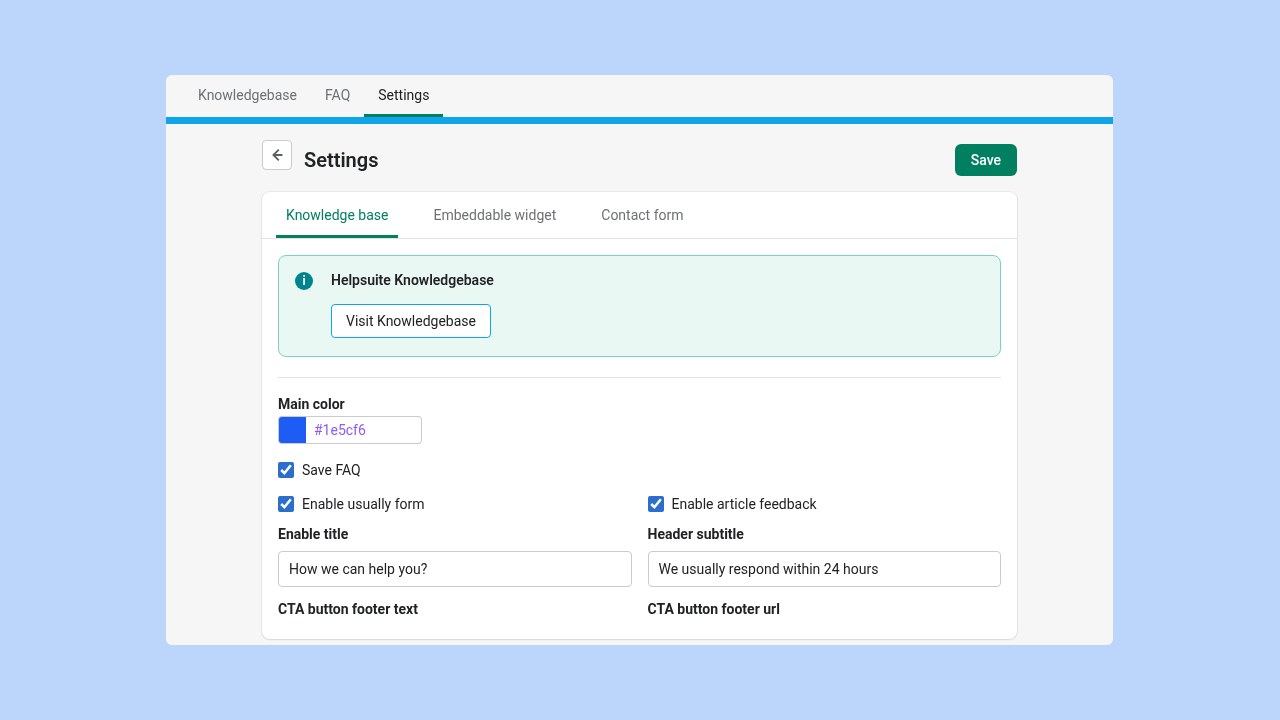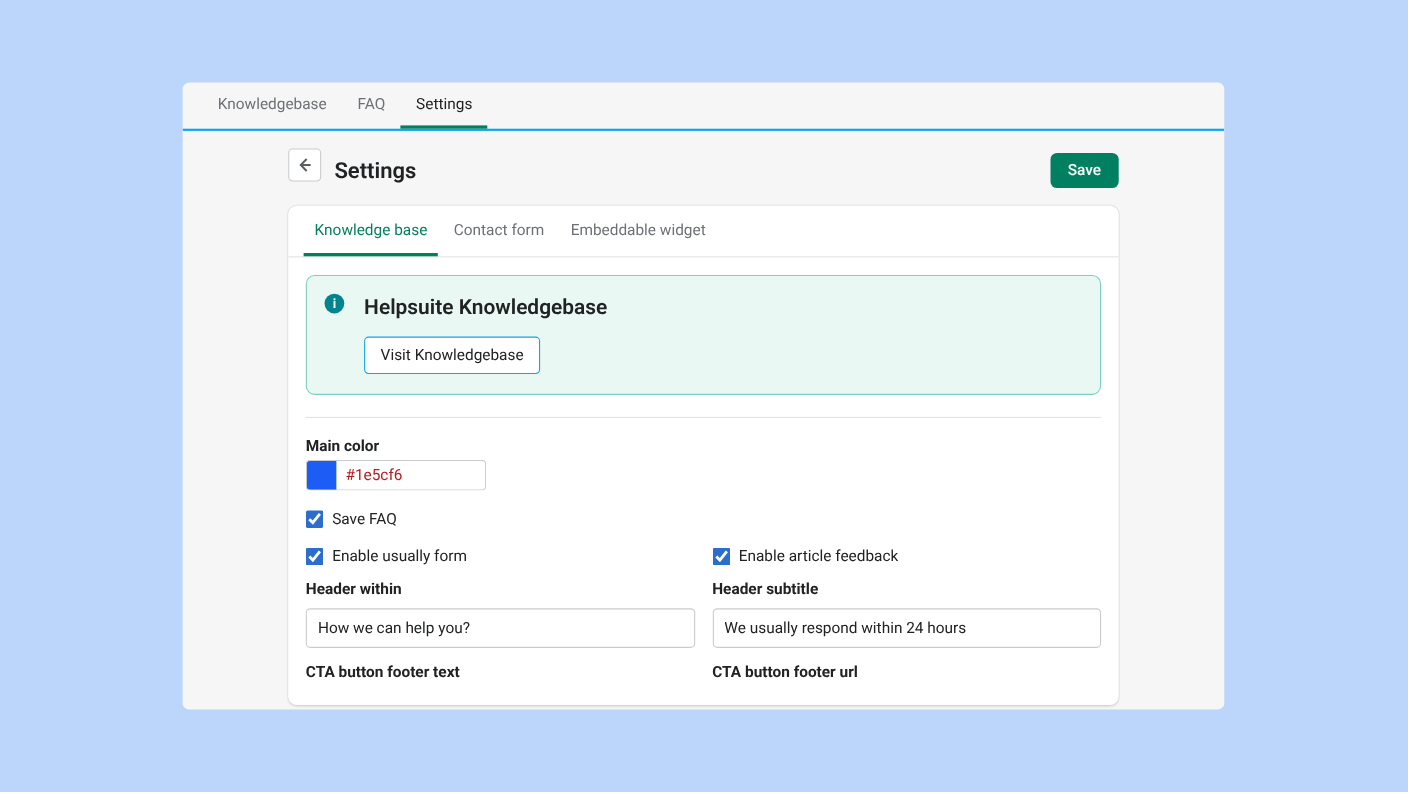--- a/index.html
+++ b/index.html
@@ -1,42 +1,42 @@
 <!DOCTYPE html>
 <html><head>
 <meta charset="utf-8">
 <style>
   * { box-sizing: border-box; margin: 0; padding: 0; font-family: -apple-system, BlinkMacSystemFont, "Segoe UI", Roboto, Helvetica, Arial, sans-serif; }
   body { background: #bcd5fb; width: 1280px; height: 720px; overflow: hidden; }
   .stage { position: absolute; left: 166px; top: 75px; width: 947px; height: 570px; background: #f6f6f7; border-radius: 6px; overflow: hidden; }
-  .topnav { display: flex; border-bottom: 2px solid #0ea5e9; padding: 0 18px; align-items: center; }
+  .topnav { display: flex; border-bottom: 7px solid #0ea5e9; padding: 0 18px; align-items: center; }
   .topnav-item { padding: 12px 14px 11px; font-size: 14px; color: #6d7175; border-bottom: 3px solid transparent; cursor: pointer; }
   .topnav-item.active { color: #202223; border-bottom-color: #008060; }
   .page-header { display: flex; align-items: center; padding: 20px 40px 0 96px; position: relative; }
   .back-btn { position: absolute; left: 96px; top: 16px; width: 30px; height: 30px; border: 1px solid #c9cccf; background: #fff; border-radius: 4px; display: flex; align-items: center; justify-content: center; cursor: pointer; }
   .back-btn svg { width: 18px; height: 18px; }
   .page-title { font-size: 20px; font-weight: 600; margin-left: 42px; color: #202223; }
   .save-btn { margin-left: auto; background: #008060; color: #fff; font-size: 14px; font-weight: 500; padding: 8px 16px; border: none; border-radius: 6px; cursor: pointer; margin-right: 56px; }
   .card { background: #fff; margin: 16px 96px 0 96px; border-radius: 8px; box-shadow: 0 0 0 1px rgba(0,0,0,0.05), 0 1px 2px rgba(0,0,0,0.08); overflow: hidden; }
-  .tabs { display: flex; border-bottom: 1px solid #e1e3e5; padding: 0 12px; }
+  .tabs { display: flex; border-bottom: 1px solid #e1e3e5; padding: 0 12px; gap: 21px; }
   .tab { padding: 15px 10px 12px; font-size: 14px; color: #6d7175; border-bottom: 3px solid transparent; cursor: pointer; margin: 0 2px; }
   .tab.active { color: #008060; border-bottom-color: #008060; }
   .banner { margin: 16px; border: 1px solid #7bd1c0; background: #eaf8f4; border-radius: 8px; padding: 16px 16px 18px 52px; position: relative; }
   .banner-icon { position: absolute; left: 16px; top: 16px; width: 18px; height: 18px; background: #00848e; border-radius: 50%; display: flex; align-items: center; justify-content: center; color: #fff; font-size: 12px; font-weight: 700; }
-  .banner-title { font-weight: 600; font-size: 19px; color: #202223; margin-bottom: 4px; }
+  .banner-title { font-weight: 600; font-size: 14px; color: #202223; margin-bottom: 4px; }
   .banner-text { font-size: 14px; color: #202223; }
   .banner-text a { color: #202223; text-decoration: underline; }
   .ext-icon { display: inline-block; vertical-align: -1px; margin-left: 2px; }
   .visit-btn { margin-top: 12px; display: inline-block; background: #fff; border: 1px solid #0ea5e9; border-radius: 4px; padding: 8px 14px; font-size: 14px; color: #202223; cursor: pointer; }
   .section { padding: 4px 16px 18px; }
   .divider { border-top: 1px solid #e1e3e5; margin: 0 0 18px; }
   .label { font-size: 14px; color: #202223; display: block; margin-bottom: 4px; font-weight: bold; }
   .color-row { display: flex; }
   .swatch { width: 28px; height: 28px; background: #1e5cf6; border-top-left-radius: 4px; border-bottom-left-radius: 4px; border: 1px solid #c9cccf; border-right: none; }
-  .color-input { width: 136px; height: 28px; border: 1px solid #c9cccf; border-left: none; border-top-right-radius: 4px; border-bottom-right-radius: 4px; font-size: 14px; padding: 12px 8px; color: #b91c1c; }
+  .color-input { width: 116px; height: 28px; border: 1px solid #c9cccf; border-left: none; border-top-right-radius: 4px; border-bottom-right-radius: 4px; font-size: 14px; padding: 12px 8px; color: #8b5cf6; }
   .checkbox-row { display: flex; align-items: center; margin-top: 18px; font-size: 14px; color: #202223; }
   .checkbox-row input[type=checkbox] { width: 16px; height: 16px; margin-right: 8px; accent-color: #2c6ecb; }
   .two-col { display: flex; gap: 16px; }
   .two-col .col { flex: 1; }
   .three-col { display: flex; gap: 16px; margin-top: 14px; }
   .three-col .col { flex: 1; }
   .text-input { width: 100%; height: 36px; border: 1px solid #c9cccf; border-radius: 4px; font-size: 14px; padding: 0 10px; color: #202223; margin-top: 5px; }
 </style>
 </head>
 <body>
@@ -54,22 +54,22 @@
           <path d="M12 4l-6 6 6 6M6 10h10"></path>
         </svg>
     </button>
     <h1 class="page-title">Settings</h1>
     <button class="save-btn">Save</button>
   </div>
 
   <div class="card">
     <div class="tabs">
       <div class="tab active">Knowledge base</div>
+      <div class="tab">Embeddable widget</div>
       <div class="tab">Contact form</div>
-      <div class="tab">Embeddable widget</div>
     </div>
 
     <div class="banner">
       <div class="banner-icon">i</div>
       <div class="banner-title">Helpsuite Knowledgebase</div>
       <button class="visit-btn">Visit Knowledgebase</button>
     </div>
 
     <div class="section">
       <div class="divider"></div>
@@ -94,21 +94,21 @@
         <div class="col">
           <div class="checkbox-row" style="margin-top:0;">
             <input type="checkbox" checked="" style="">
             <span>Enable article feedback</span>
           </div>
         </div>
       </div>
 
       <div class="two-col" style="margin-top:14px;">
         <div class="col">
-          <label class="label">Header within</label>
+          <label class="label">Enable title</label>
           <input class="text-input" value="How we can help you?" style="">
         </div>
         <div class="col">
           <label class="label">Header subtitle</label>
           <input class="text-input" value="We usually respond within 24 hours" style="">
         </div>
       </div>
 
       <div class="three-col">
         <div class="col">

